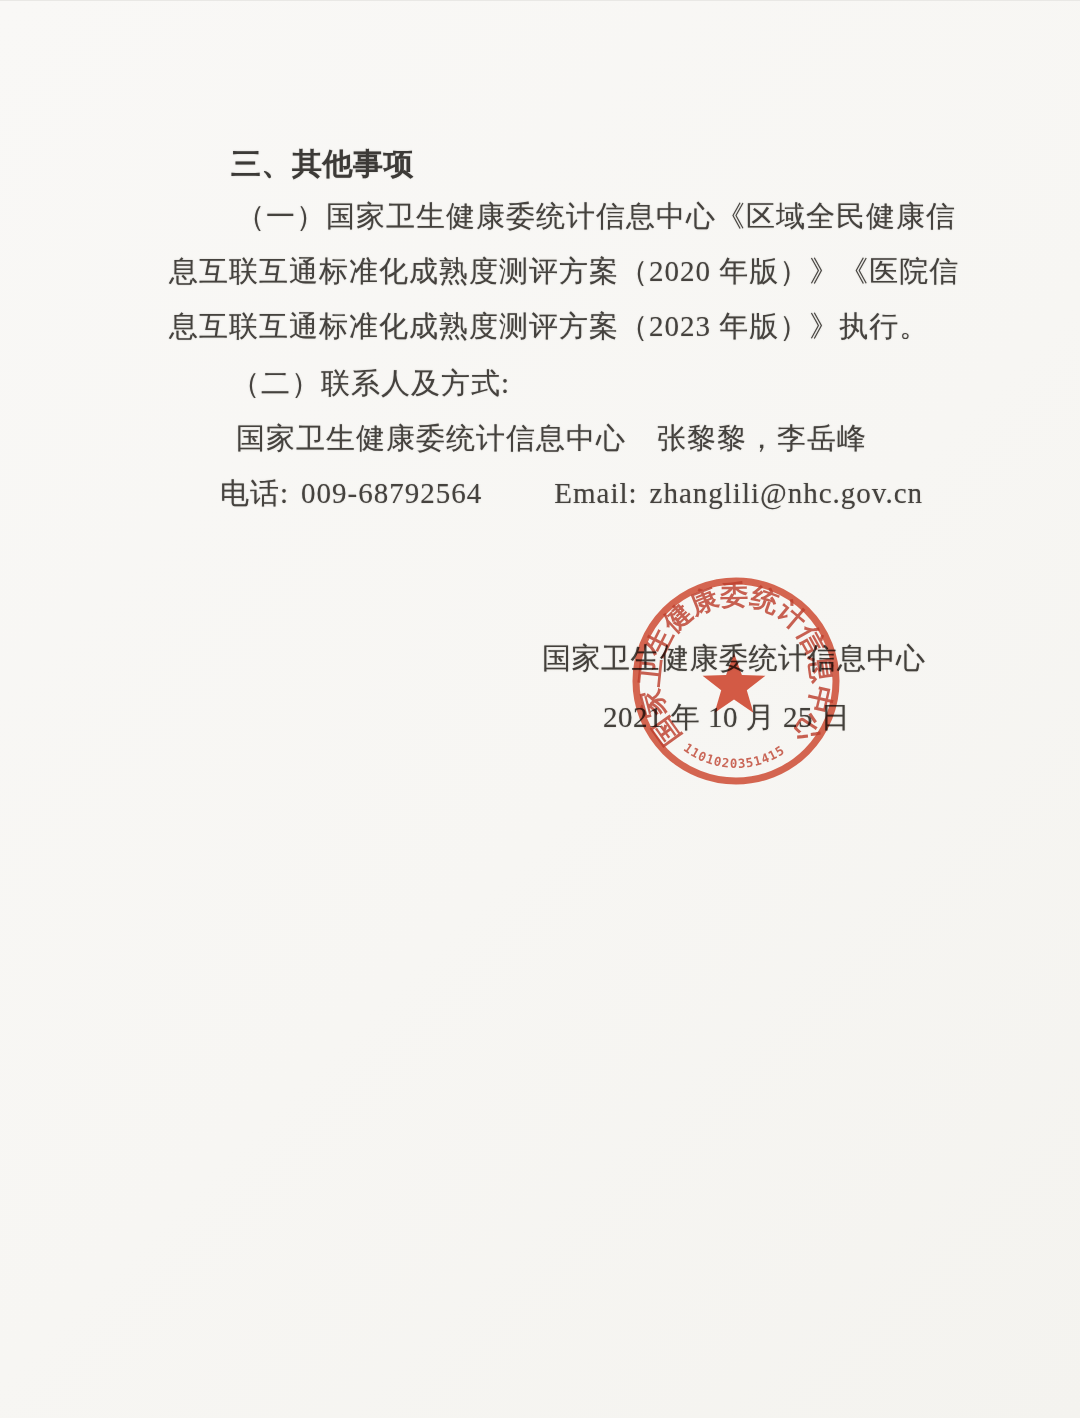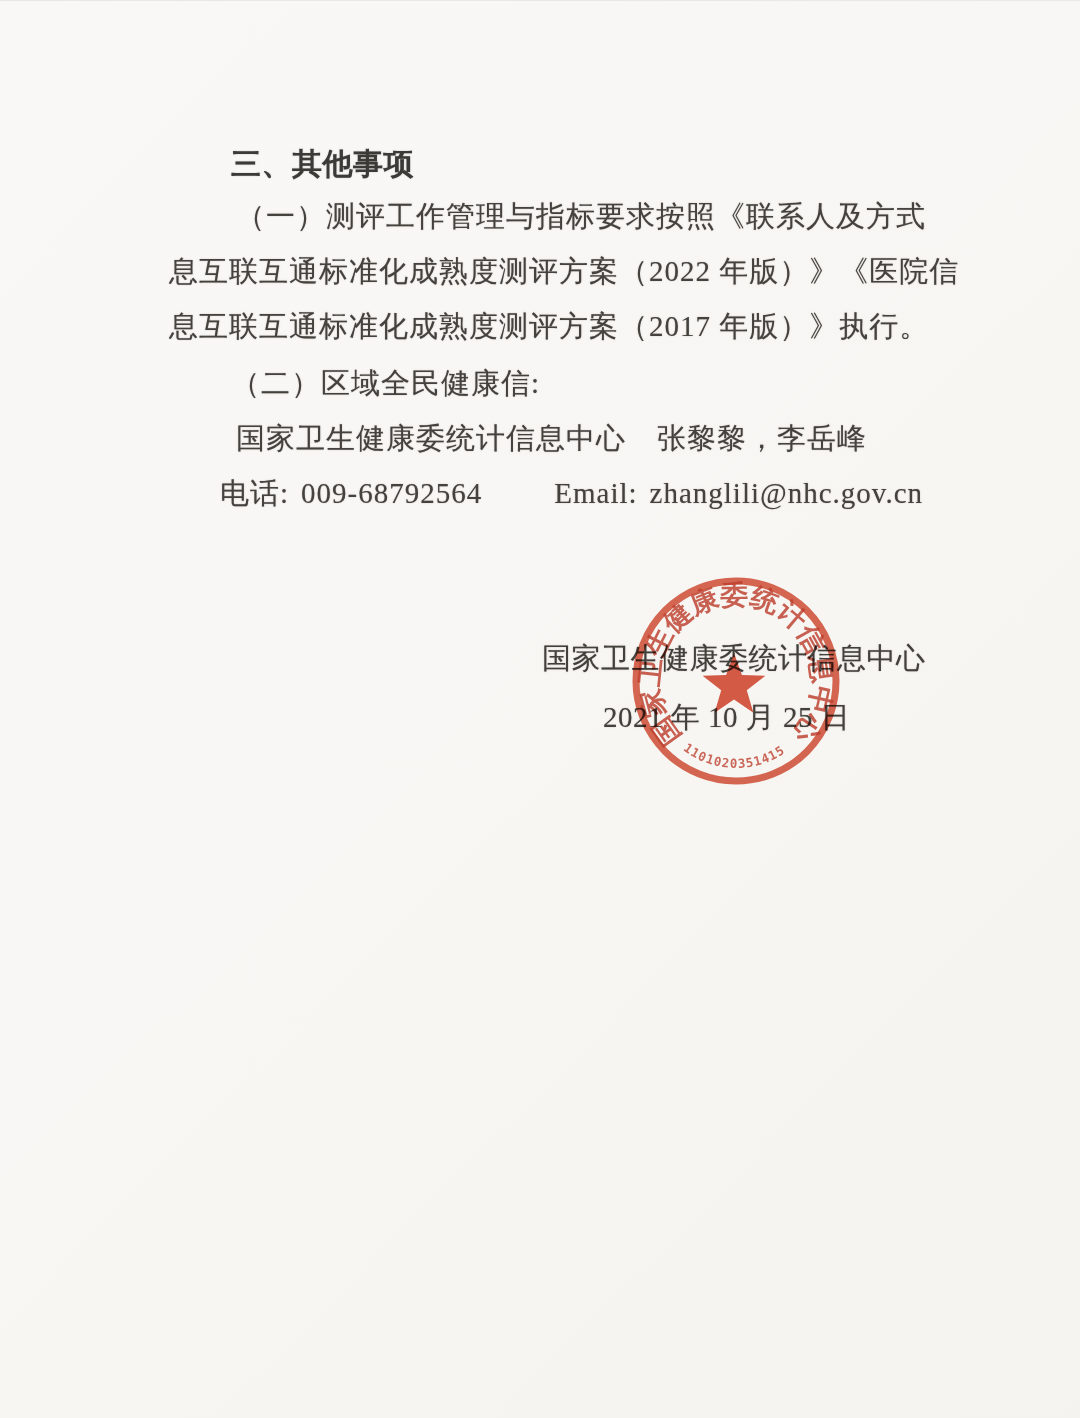--- a/index.html
+++ b/index.html
@@ -56,27 +56,27 @@
     letter-spacing:1px;
   }
 </style>
 </head>
 <body>
 
 <div class="page">
 
   <div class="txt heading" style="left:231px;top:148px;">三、其他事项</div>
 
-  <div class="txt" style="left:236px;top:201px;">（一）测评工作管理与指标要求按照《联系人及方式</div>
+  <div class="txt" style="left:236px;top:201px;">（一）国家卫生健康委统计信息中心《区域全民健康信</div>
 
-  <div class="txt" style="left:169px;top:256px;">息互联互通标准化成熟度测评方案（2022 年版）》《医院信</div>
+  <div class="txt" style="left:169px;top:256px;">息互联互通标准化成熟度测评方案（2020 年版）》《医院信</div>
 
-  <div class="txt" style="left:169px;top:311px;">息互联互通标准化成熟度测评方案（2017 年版）》执行。</div>
+  <div class="txt" style="left:169px;top:311px;">息互联互通标准化成熟度测评方案（2023 年版）》执行。</div>
 
-  <div class="txt" style="left:231px;top:368px;">（二）区域全民健康信:</div>
+  <div class="txt" style="left:231px;top:368px;">（二）联系人及方式:</div>
 
   <div class="txt" style="left:236px;top:423px;">
     <span>国家卫生健康委统计信息中心</span><span class="gap-md">张黎黎，李岳峰</span>
   </div>
 
   <div class="txt" style="left:220px;top:478px;">
     <span>电话:</span><span class="gap-sm">009-68792564</span><span class="gap-lg">Email:</span><span class="gap-sm">zhanglili@nhc.gov.cn</span>
   </div>
 
   <div class="seal">

